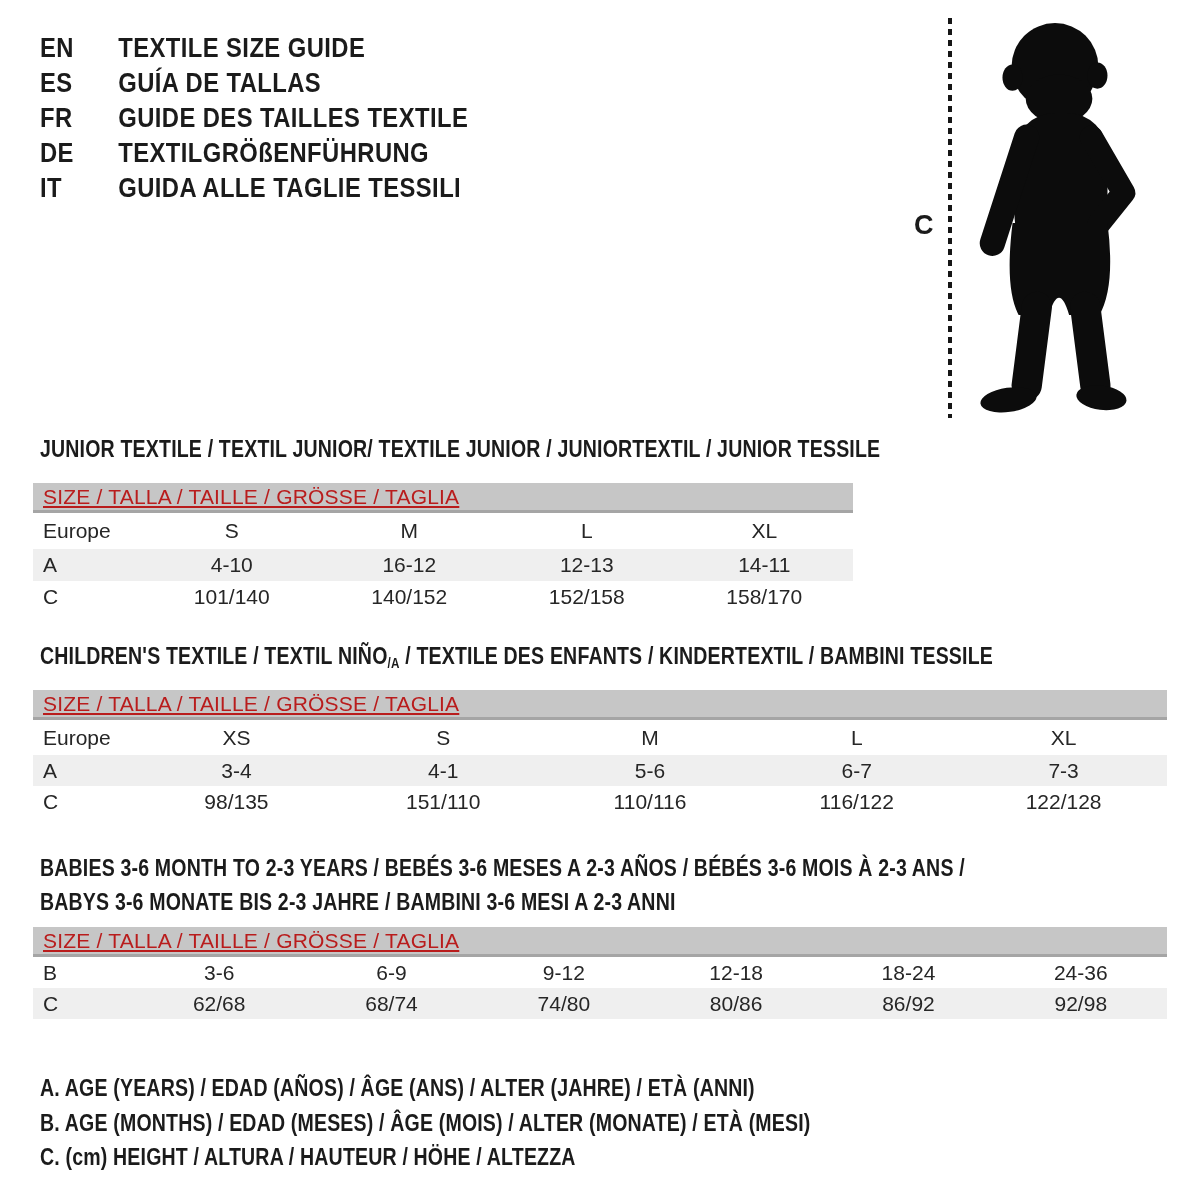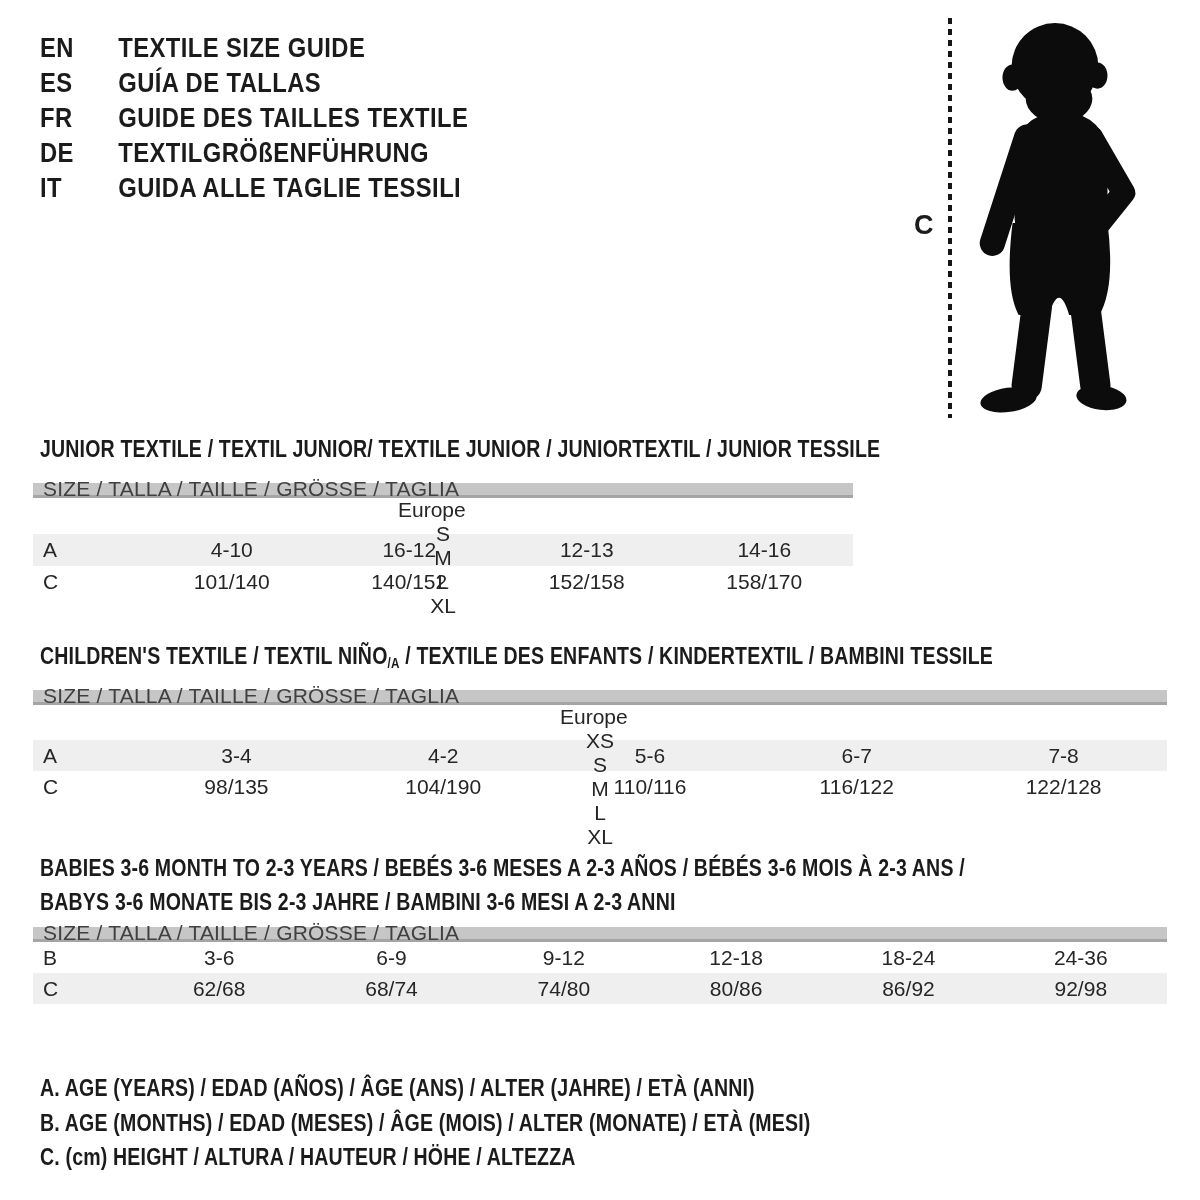--- a/index.html
+++ b/index.html
@@ -23,26 +23,27 @@
   
   .sec-title {
     position:absolute; left:40px; font-size:23px; font-weight:700; white-space:nowrap;
     transform:scaleX(.85); transform-origin:left top; letter-spacing:.2px;
   }
   .sec-title .subsc { font-size:.6em; vertical-align:-.28em; font-weight:700; }
   .sec-title.two-line { line-height:34px; }
   
   .tbl { position:absolute; left:33px; font-size:21px; color:#262626; }
   .tbl-bar {
-    height:15px; background:#c6c6c6; border-bottom:3px solid #a5a5a5;
-    display:flex; align-items:center; padding-left:10px; font-size:21px; color:#404040;
+    height:30px; background:#c6c6c6; border-bottom:3px solid #a5a5a5;
+    display:flex; align-items:center; padding-left:10px; font-size:21px; color:#b91c1c;
     letter-spacing:.2px;
+    text-decoration:underline;
   }
   .trow { display:flex; align-items:center; }
-  .trow.region { height:36px;flex-direction:column; }
+  .trow.region { height:36px; }
   .trow.data { height:32px; }
   .trow.shaded { background:#efefef; }
   .cl { padding-left:10px; text-align:left; white-space:nowrap; }
   .cc { flex:1 1 0; text-align:center; white-space:nowrap; }
   .w-junior { width:820px; }
   .w-wide { width:1134px; }
   .w-junior .cl { width:110px; }
   .w-wide .cl { width:100px; }
   
   .legend { position:absolute; left:40px; top:1071px; transform:scaleX(.85); transform-origin:left top; }
@@ -105,21 +106,21 @@
       <span class="cc">S</span>
       <span class="cc">M</span>
       <span class="cc">L</span>
       <span class="cc">XL</span>
     </div>
     <div class="trow data shaded">
       <span class="cl">A</span>
       <span class="cc">4-10</span>
       <span class="cc">16-12</span>
       <span class="cc">12-13</span>
-      <span class="cc">14-16</span>
+      <span class="cc">14-11</span>
     </div>
     <div class="trow data">
       <span class="cl">C</span>
       <span class="cc">101/140</span>
       <span class="cc">140/152</span>
       <span class="cc">152/158</span>
       <span class="cc">158/170</span>
     </div>
   </div>
 
@@ -132,29 +133,29 @@
       <span class="cl">Europe</span>
       <span class="cc">XS</span>
       <span class="cc">S</span>
       <span class="cc">M</span>
       <span class="cc">L</span>
       <span class="cc">XL</span>
     </div>
     <div class="trow data shaded" style="height:31px">
       <span class="cl">A</span>
       <span class="cc">3-4</span>
-      <span class="cc">4-2</span>
+      <span class="cc">4-1</span>
       <span class="cc">5-6</span>
       <span class="cc">6-7</span>
-      <span class="cc">7-8</span>
+      <span class="cc">7-3</span>
     </div>
     <div class="trow data" style="height:31px">
       <span class="cl">C</span>
       <span class="cc">98/135</span>
-      <span class="cc">104/190</span>
+      <span class="cc">151/110</span>
       <span class="cc">110/116</span>
       <span class="cc">116/122</span>
       <span class="cc">122/128</span>
     </div>
   </div>
 
   <div class="sec-title two-line" style="top:851px">
     <div>BABIES 3-6 MONTH TO 2-3 YEARS / BEBÉS 3-6 MESES A 2-3 AÑOS / BÉBÉS 3-6 MOIS À 2-3 ANS /</div>
     <div>BABYS 3-6 MONATE BIS 2-3 JAHRE / BAMBINI 3-6 MESI A 2-3 ANNI</div>
   </div>

